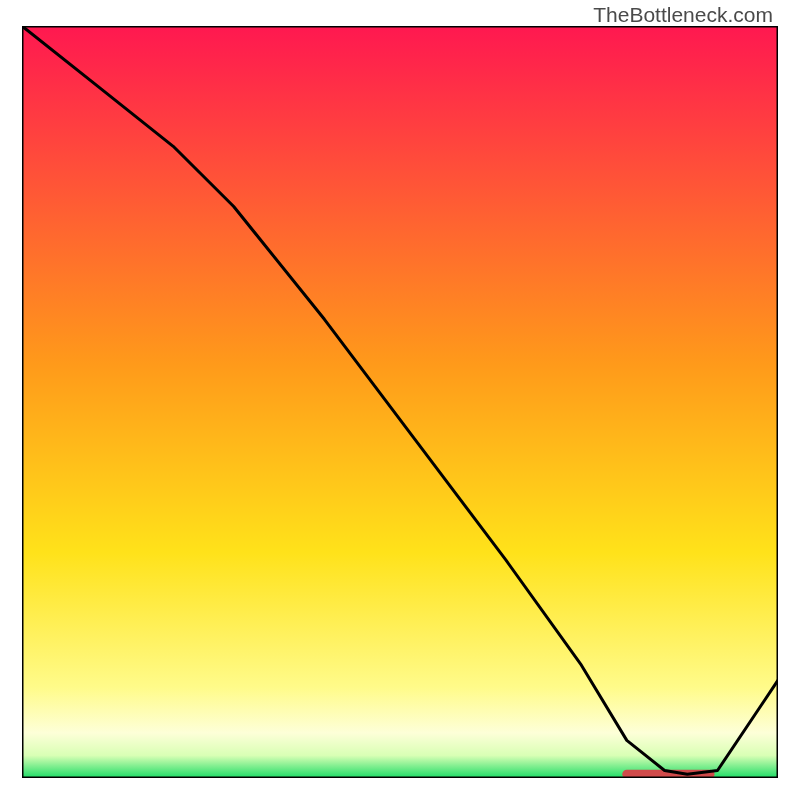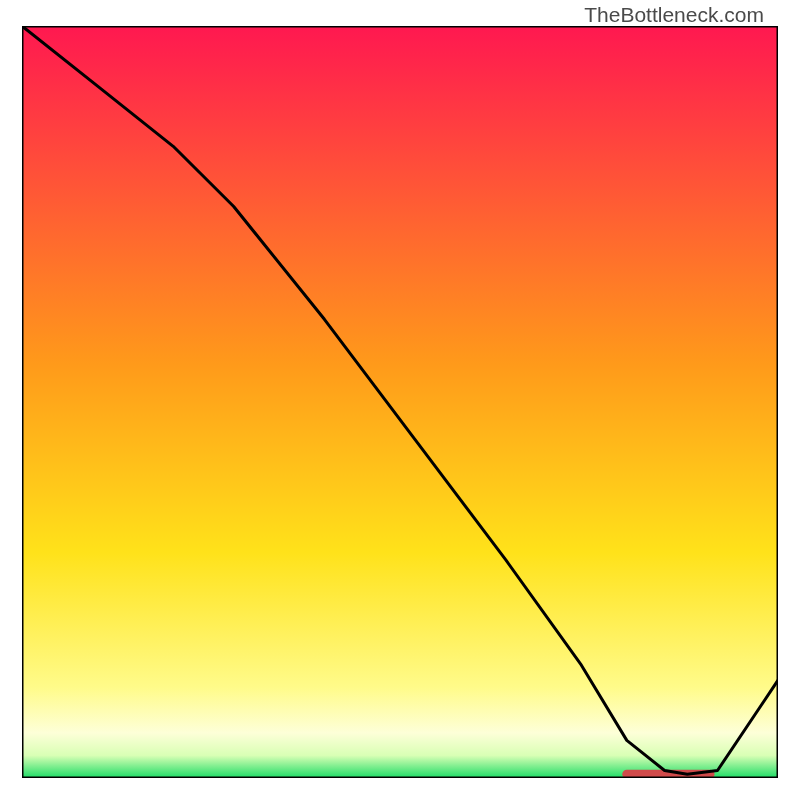--- a/index.html
+++ b/index.html
@@ -7,21 +7,21 @@
     width: 800px;
     height: 800px;
     background: #ffffff;
     font-family: Arial, Helvetica, sans-serif;
     position: relative;
     overflow: hidden;
   }
   .watermark {
     position: absolute;
     top: 3px;
-    right: 36px;
+    right: 27px;
     font-size: 21px;
     font-weight: 400;
     color: #4a4a4a;
     z-index: 10;
   }
   .plot-area {
     position: absolute;
     left: 22px;
     top: 26px;
     width: 756px;

